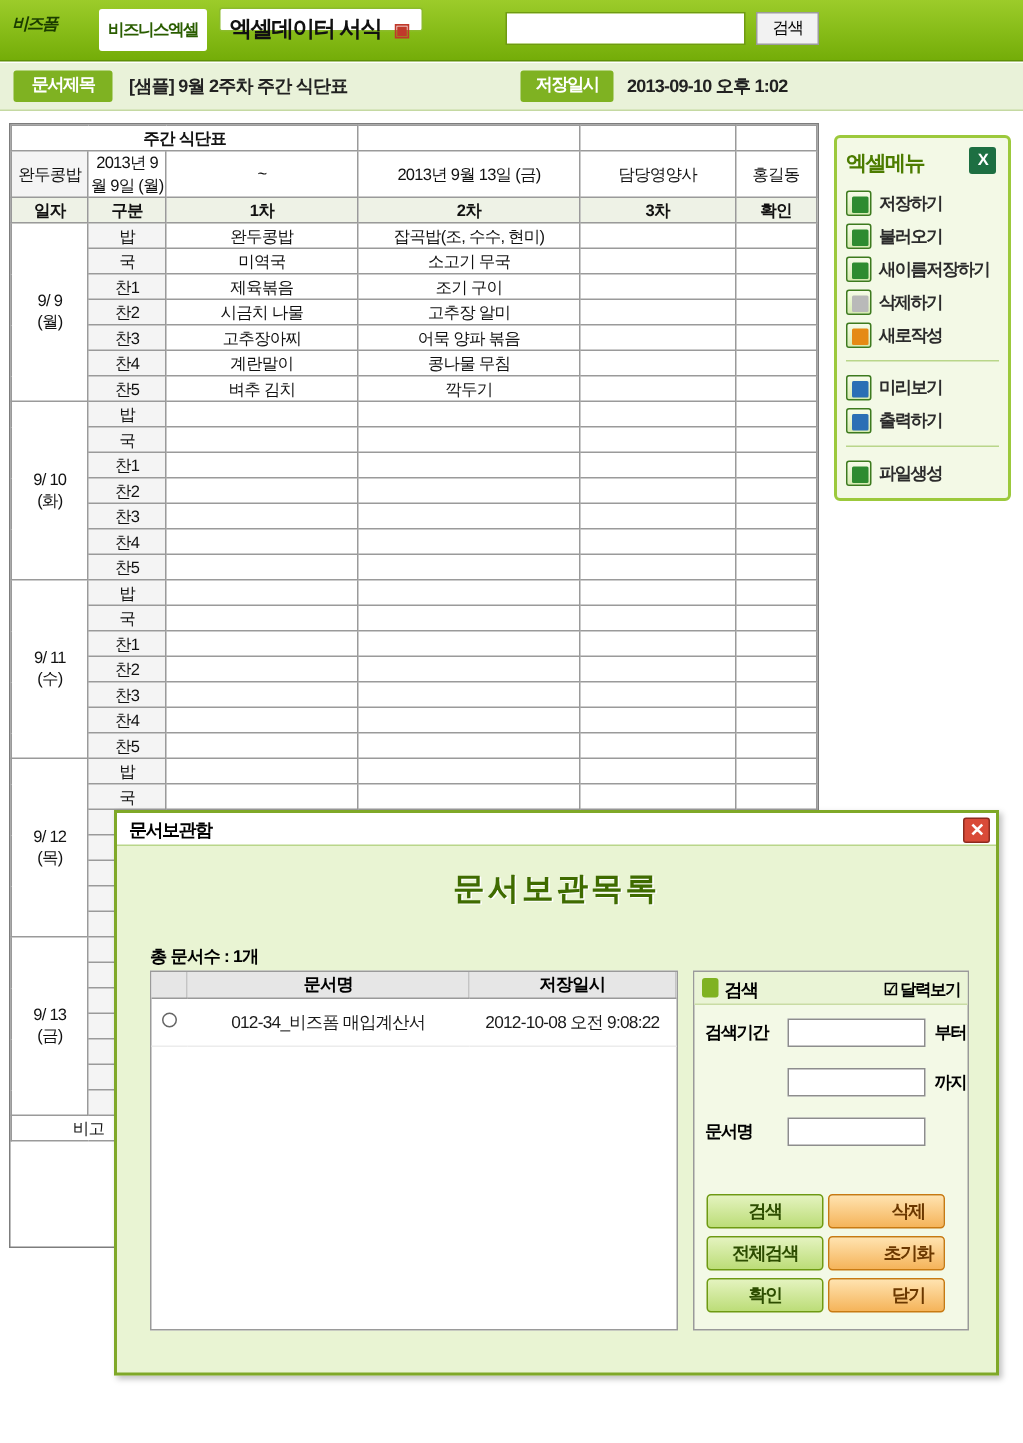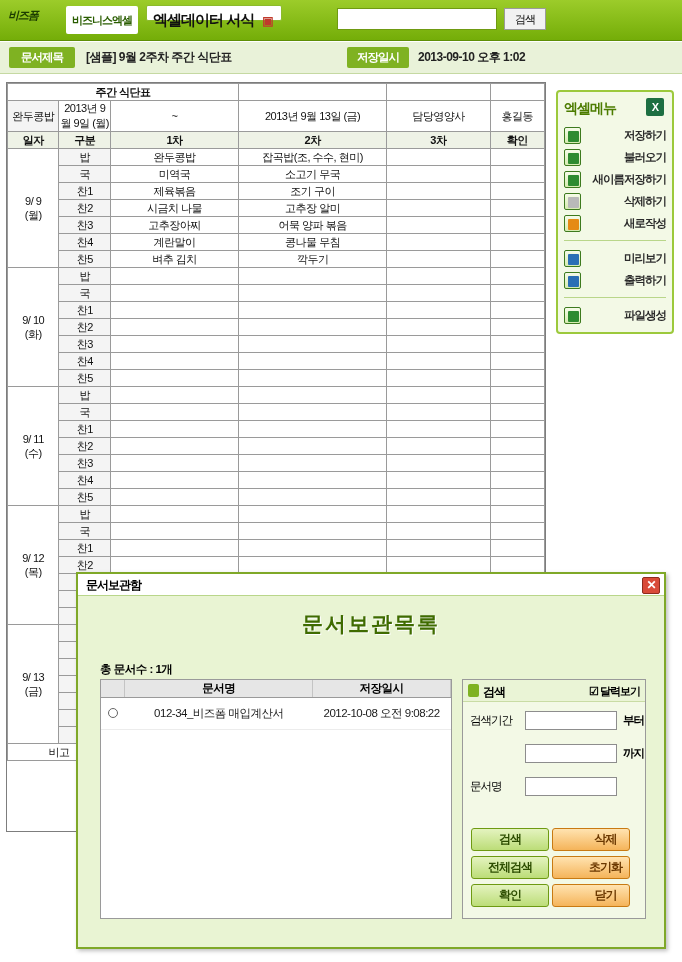--- a/index.html
+++ b/index.html
@@ -114,39 +114,38 @@
   }
   .excelmenu .hd .xicon {
     position:absolute; right:2px; top:0; width:18px; height:18px;
     background:#1d6f42; color:#fff; font-size:11px; font-weight:bold;
     text-align:center; line-height:18px; border-radius:2px;
   }
   .mitem {
     display:flex; align-items:center; gap:5px; height:22px;
     font-size:11.5px; font-weight:bold; color:#2c2c2c; letter-spacing:-1px;
     cursor:pointer;
-    justify-content:space-between;
   }
   .mico {
     width:17px; height:17px; border:1px solid #3d7a1e; border-radius:2px;
     background: linear-gradient(#f6fbe9,#d6ebb0);
     position:relative; flex:0 0 17px;
   }
   .mico::after {
     content:""; position:absolute; left:3px; top:3px; width:11px; height:11px;
     background:#2e8b30; border-radius:1px;
   }
   .mico.trash::after { background:#b9b9b9; }
   .mico.blue::after { background:#2b6fb5; }
   .mico.orange::after { background:#e58a15; }
   .sep { height:1px; background:#b9d68a; margin:6px 0; }
 
   
   .modal {
-    position:absolute; left:76px; top:572px; width:590px; height:377px;
+    position:absolute; left:76px; top:540px; width:590px; height:377px;
     border:2px solid #7fa828; background:#e9f4d3;
     box-shadow: 2px 2px 4px rgba(0,0,0,.25);
   }
   .modal-title {
     height:22px; background:#ffffff; border-bottom:1px solid #b9d68a;
     font-size:12px; font-weight:bold; padding:3px 0 0 8px; letter-spacing:-1px;
   }
   .modal-close {
     position:absolute; right:4px; top:3px; width:18px; height:17px;
     background:#d94a38; border:1px solid #8d2b1e; border-radius:2px;
@@ -193,21 +192,21 @@
   .sp-head .ic {
     position:absolute; left:5px; top:4px; width:11px; height:13px;
     background:#7fb222; border-radius:2px;
   }
   .sp-head .chk {
     position:absolute; right:5px; top:4px; font-size:11px; font-weight:bold;
     letter-spacing:-1px;
   }
   .sp-row { position:relative; height:27px; margin-top:6px; }
   .sp-row .lab {
-    position:absolute; left:7px; top:5px; font-size:11.5px; font-weight:normal;
+    position:absolute; left:7px; top:5px; font-size:11.5px; font-weight:bold;
     letter-spacing:-1px;
   }
   .sp-row input {
     position:absolute; left:62px; top:3px; width:92px; height:19px;
     border:1px solid #8d8d8d; font-size:11px; padding:0 3px;
     font-family:"Liberation Sans", sans-serif;
   }
   .sp-row .suffix {
     position:absolute; left:160px; top:5px; font-size:11.5px; font-weight:bold;
     letter-spacing:-1px;

